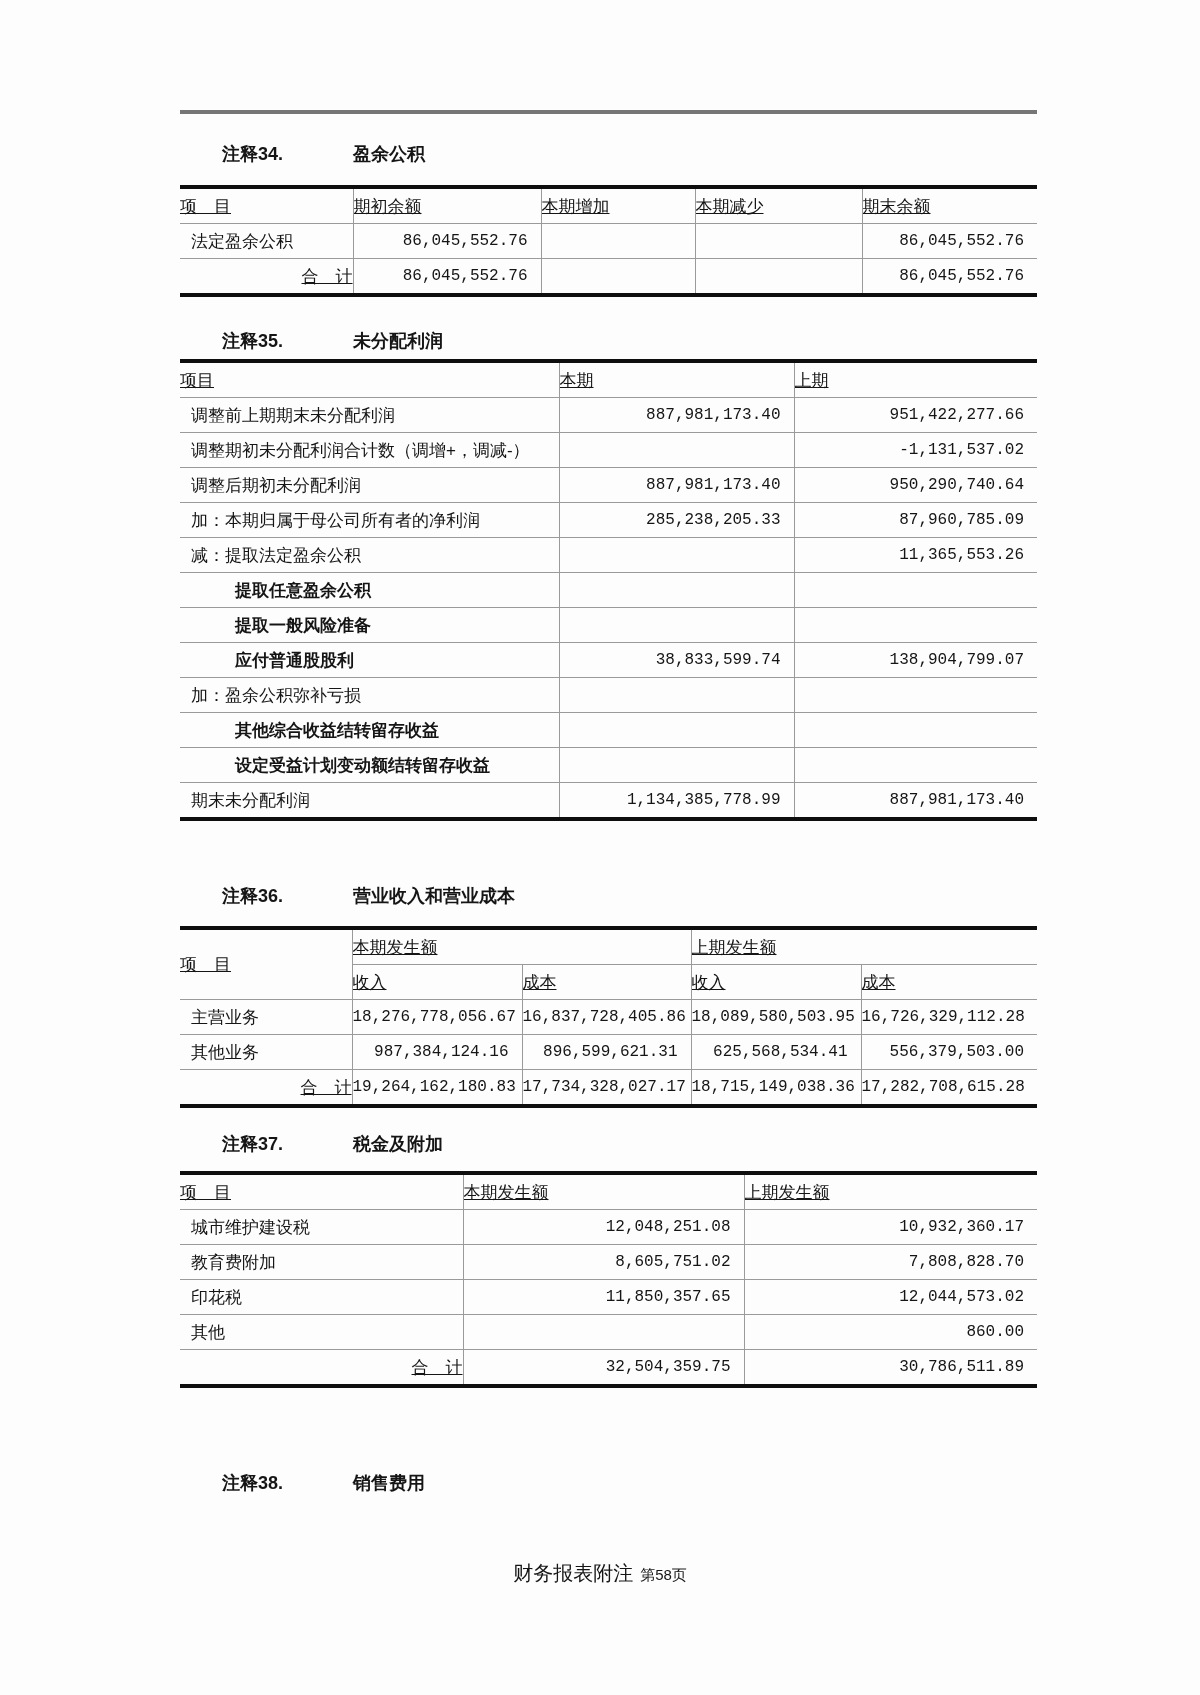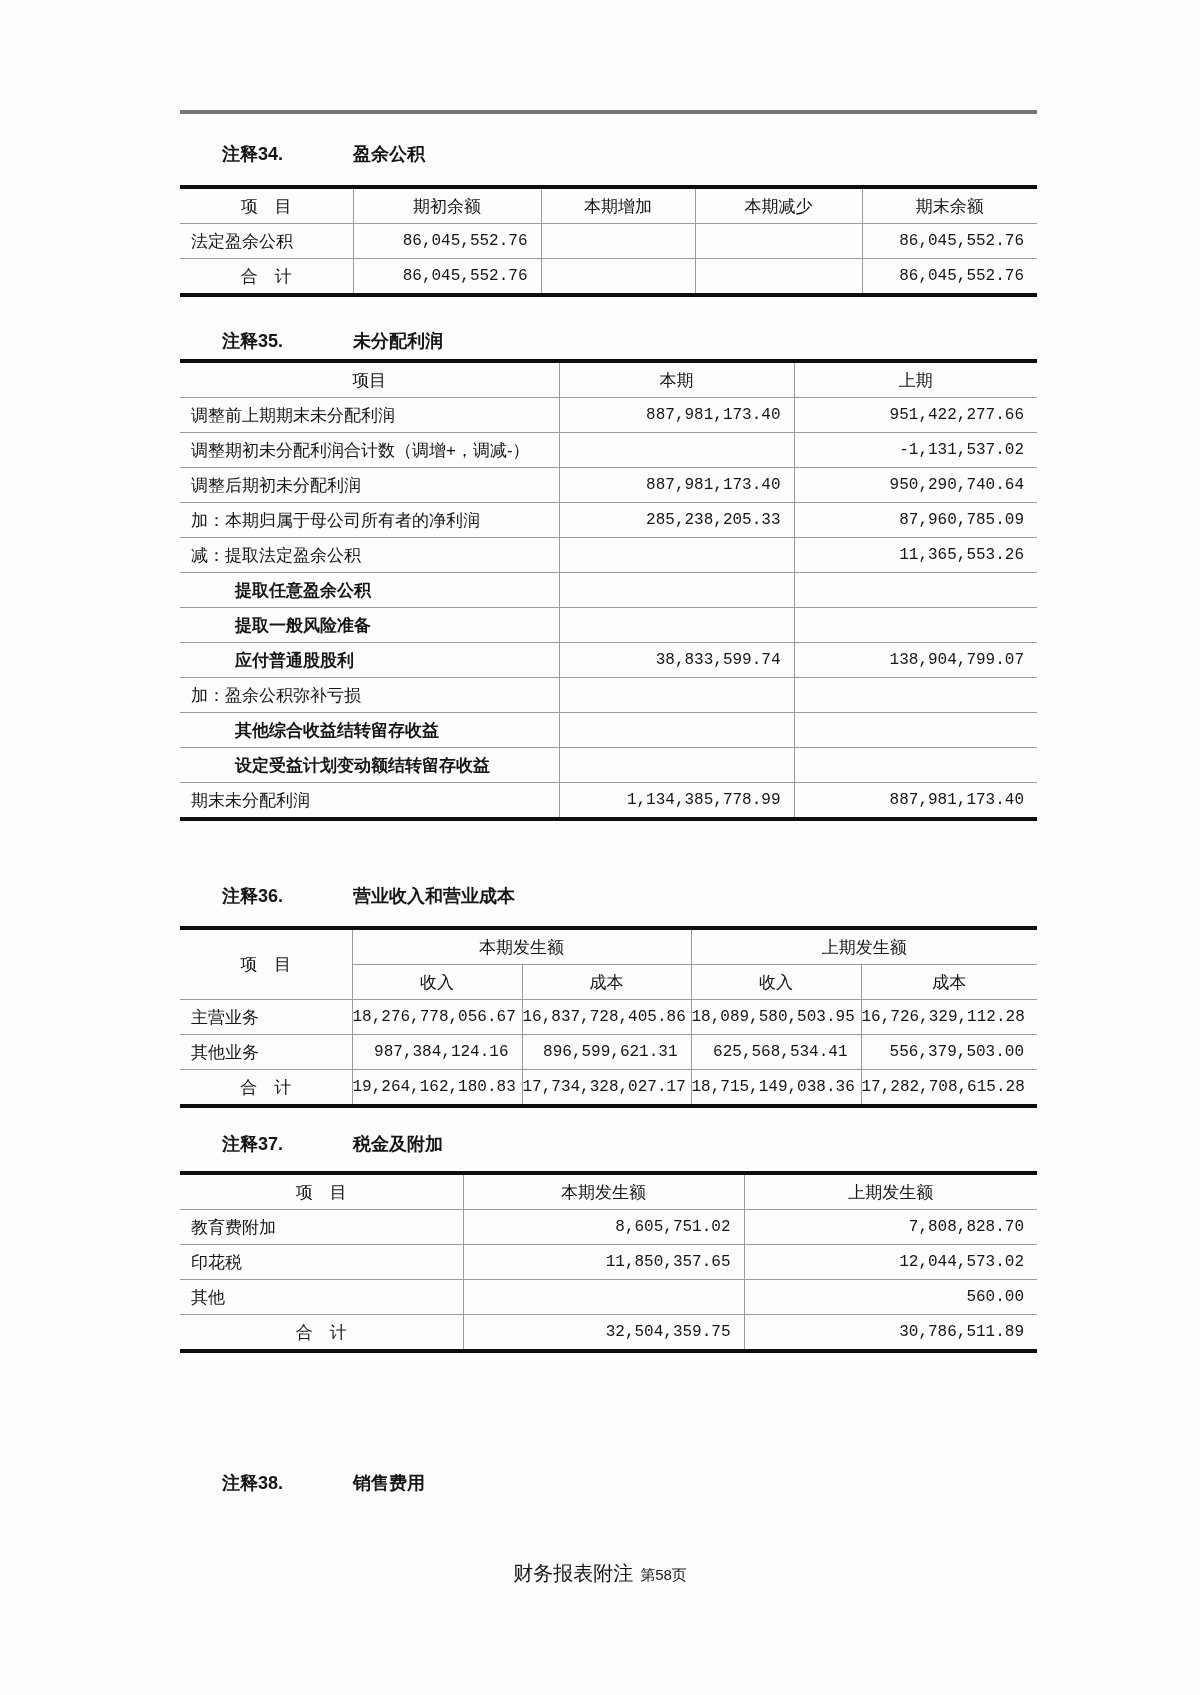--- a/index.html
+++ b/index.html
@@ -7,24 +7,24 @@
     position:relative; width:1200px; height:1695px; margin:0 auto;
     background:#fdfdfd; color:#151515; overflow:hidden;
     font-family:"Liberation Sans","DejaVu Sans",sans-serif;
   }
   .rule { position:absolute; left:180px; width:857px; height:4px; background:#767676; }
   .note-h { position:absolute; left:222px; font-weight:bold; font-size:18px; line-height:24px; white-space:nowrap; }
   .note-h .no { display:inline-block; width:131px; }
   .tblw { position:absolute; left:180px; width:857px; border-top:4px solid #0e0e0e; border-bottom:4px solid #0e0e0e; background:#fdfdfd; }
   table { border-collapse:collapse; border:hidden; width:857px; table-layout:fixed; }
   td { border:1px solid #9a9a9a; height:34px; padding:0; font-size:17px; overflow:hidden; white-space:nowrap; }
-  td.hd  { text-align:center; }
+  td.hd  { text-align:left;text-decoration:underline; }
   td.lbl { text-align:left; padding-left:11px; }
   td.ind { padding-left:55px;font-weight:bold; }
-  td.ctr { text-align:center; }
+  td.ctr { text-align:right;text-decoration:underline; }
   td.num { text-align:right; padding-right:13px; font-size:16px; font-family:Liberation Mono, monospace; }
   .footer { position:absolute; top:1560px; left:25px; width:1150px; text-align:center; font-size:20px; }
   .footer .f2 { font-size:15px; margin-left:7px; }
 </style>
 </head>
 <body>
 
 <div class="page">
 
   <div class="rule" style="top:110px"></div>
@@ -206,33 +206,38 @@
           <col style="width:281px">
           <col style="width:293px">
         </colgroup>
       <tbody>
           <tr>
         <td class="hd">项　目</td>
         <td class="hd">本期发生额</td>
         <td class="hd">上期发生额</td>
       </tr>
       <tr>
+        <td class="lbl">城市维护建设税</td>
+        <td class="num">12,048,251.08</td>
+        <td class="num">10,932,360.17</td>
+      </tr>
+      <tr>
         <td class="lbl">教育费附加</td>
         <td class="num">8,605,751.02</td>
         <td class="num">7,808,828.70</td>
       </tr>
       <tr>
         <td class="lbl">印花税</td>
         <td class="num">11,850,357.65</td>
         <td class="num">12,044,573.02</td>
       </tr>
       <tr>
         <td class="lbl">其他</td>
         <td class="num"></td>
-        <td class="num">560.00</td>
+        <td class="num">860.00</td>
       </tr>
       <tr>
         <td class="ctr">合　计</td>
         <td class="num">32,504,359.75</td>
         <td class="num">30,786,511.89</td>
       </tr>
     </tbody>
       </table>
   </div>
 

